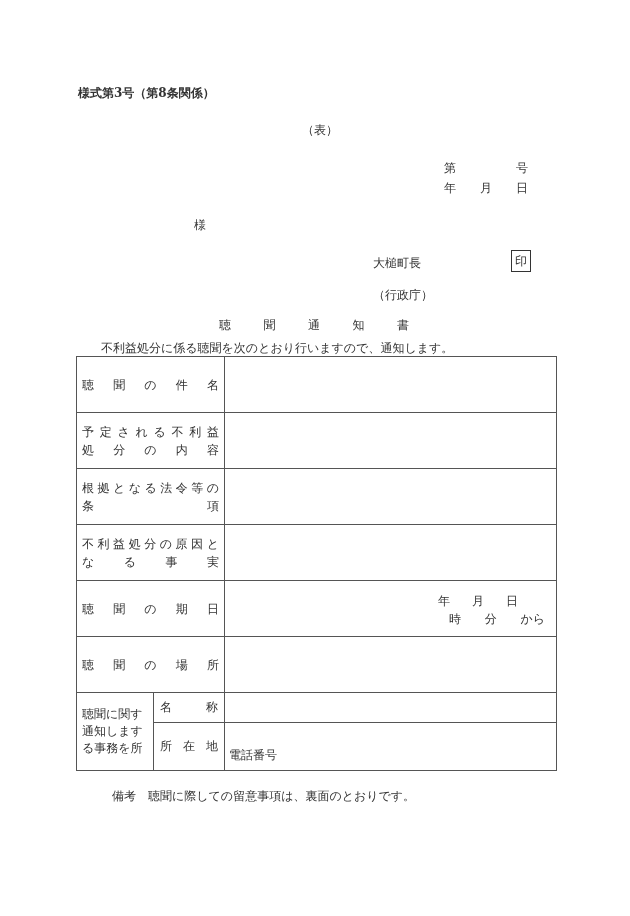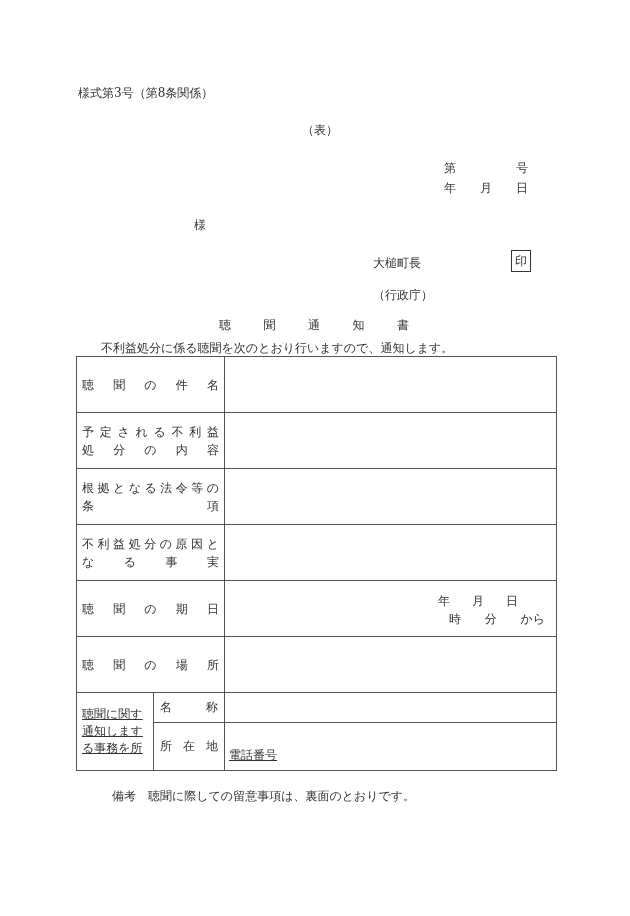--- a/index.html
+++ b/index.html
@@ -11,27 +11,27 @@
   table.form { position:absolute; left:76px; top:356px; width:481px; border-collapse:collapse; }
   table.form td { border:1px solid #555; padding:0; vertical-align:middle; }
   .lbl { width:130px; padding:0 5px !important; font-size:12px; letter-spacing:0; }
   .lbl .line { display:flex; justify-content:space-between; line-height:18px; }
   .val { position:relative; }
   .r57 { height:56px; }
   .sublbl { width:66px; }
   .sub-name { width:58px; padding:0 6px !important; }
   .date-line1 { position:absolute; left:213px; top:12px; word-spacing:0; }
   .date-line2 { position:absolute; left:224px; top:30px; }
-  .phone { position:absolute; left:4px; bottom:6px;text-decoration:underline; }
+  .phone { position:absolute; left:4px; bottom:6px; }
   .spread { display:flex; justify-content:space-between; }
 </style>
 </head>
 <body>
 
-<div class="abs" style="left:78px;top:85px;">様式第3号（第8条関係）</div>
+<div class="abs" style="left:78px;top:85px;font-weight:bold;">様式第3号（第8条関係）</div>
 <div class="abs" style="left:302px;top:122px;">（表）</div>
 
 <div class="abs" style="left:444px;top:160px;">第</div>
 <div class="abs" style="left:516px;top:160px;">号</div>
 <div class="abs" style="left:444px;top:180px;">年</div>
 <div class="abs" style="left:480px;top:180px;">月</div>
 <div class="abs" style="left:516px;top:180px;">日</div>
 
 <div class="abs" style="left:194px;top:217px;">様</div>
 
@@ -160,21 +160,21 @@
             <span>聴</span>
             <span>聞</span>
             <span>の</span>
             <span>場</span>
             <span>所</span>
           </div>
     </td>
     <td class="val"></td>
   </tr>
   <tr style="height:30px;">
-    <td class="sublbl" rowspan="2" style="padding:0 5px;line-height:17px;text-decoration:underline;">
+    <td class="sublbl" rowspan="2" style="padding:0 5px;line-height:17px;">
       <div>聴聞に関す</div>
       <div>通知します</div>
       <div>る事務を所</div>
     </td>
     <td class="sub-name">
       <div class="spread">
             <span>名</span>
             <span>称</span>
           </div>
     </td>

